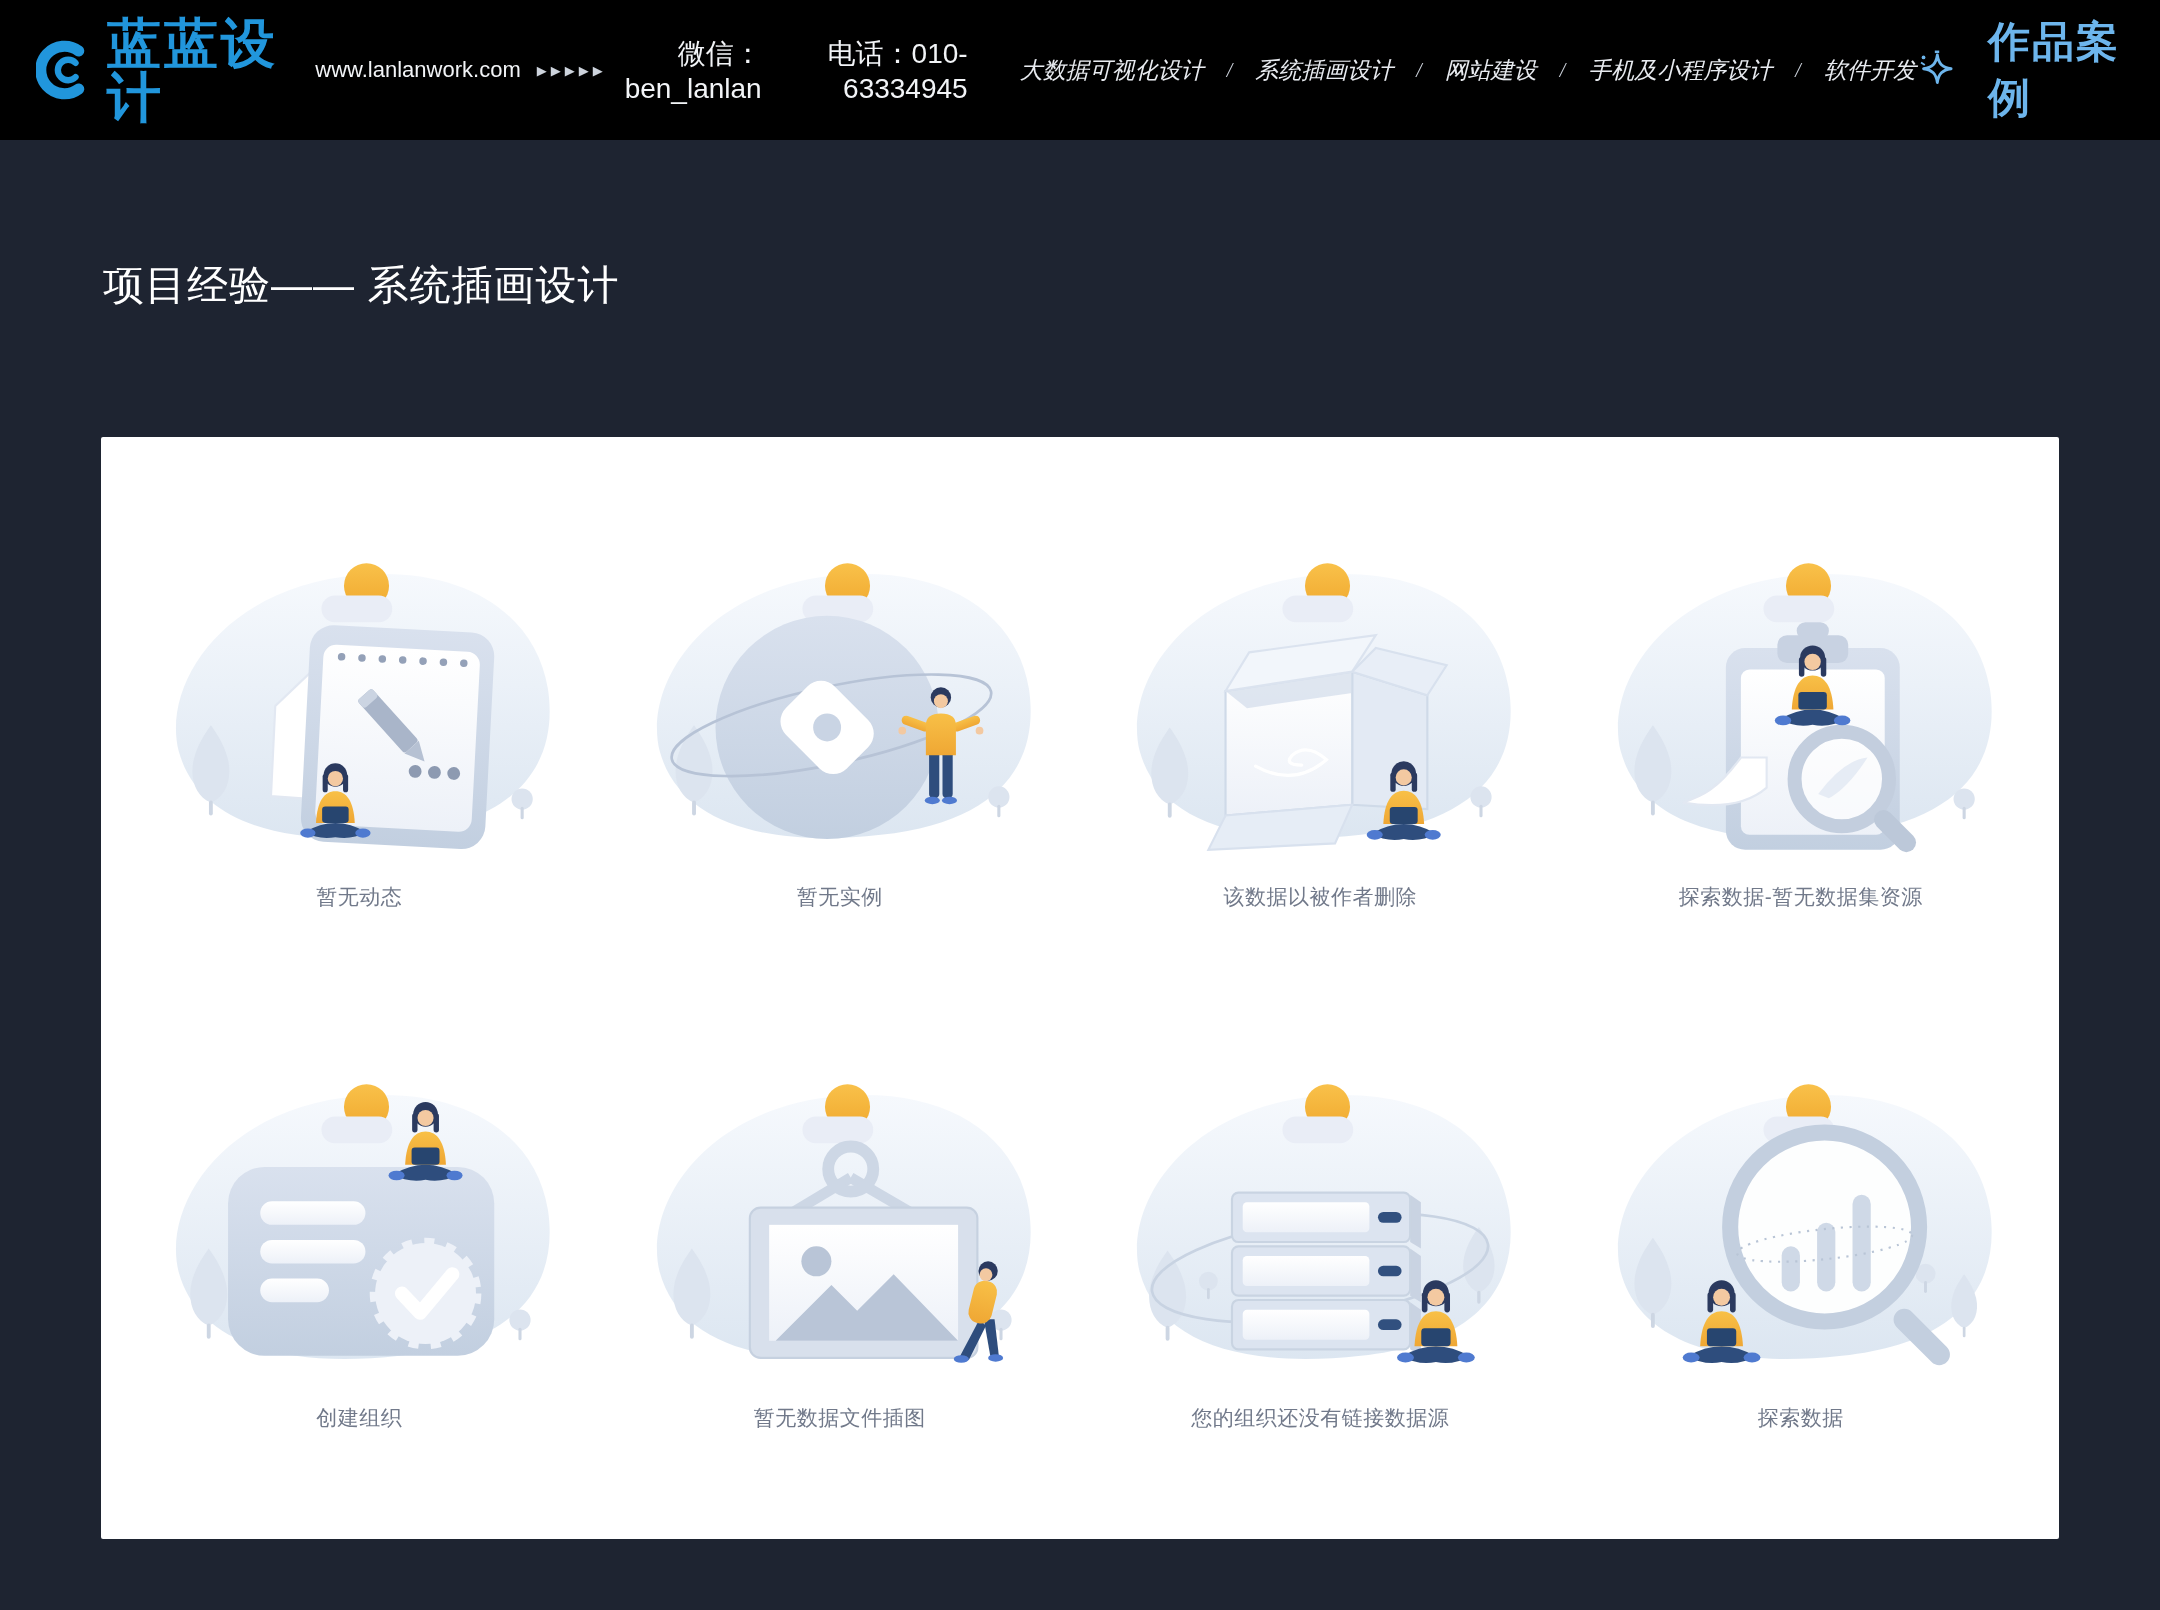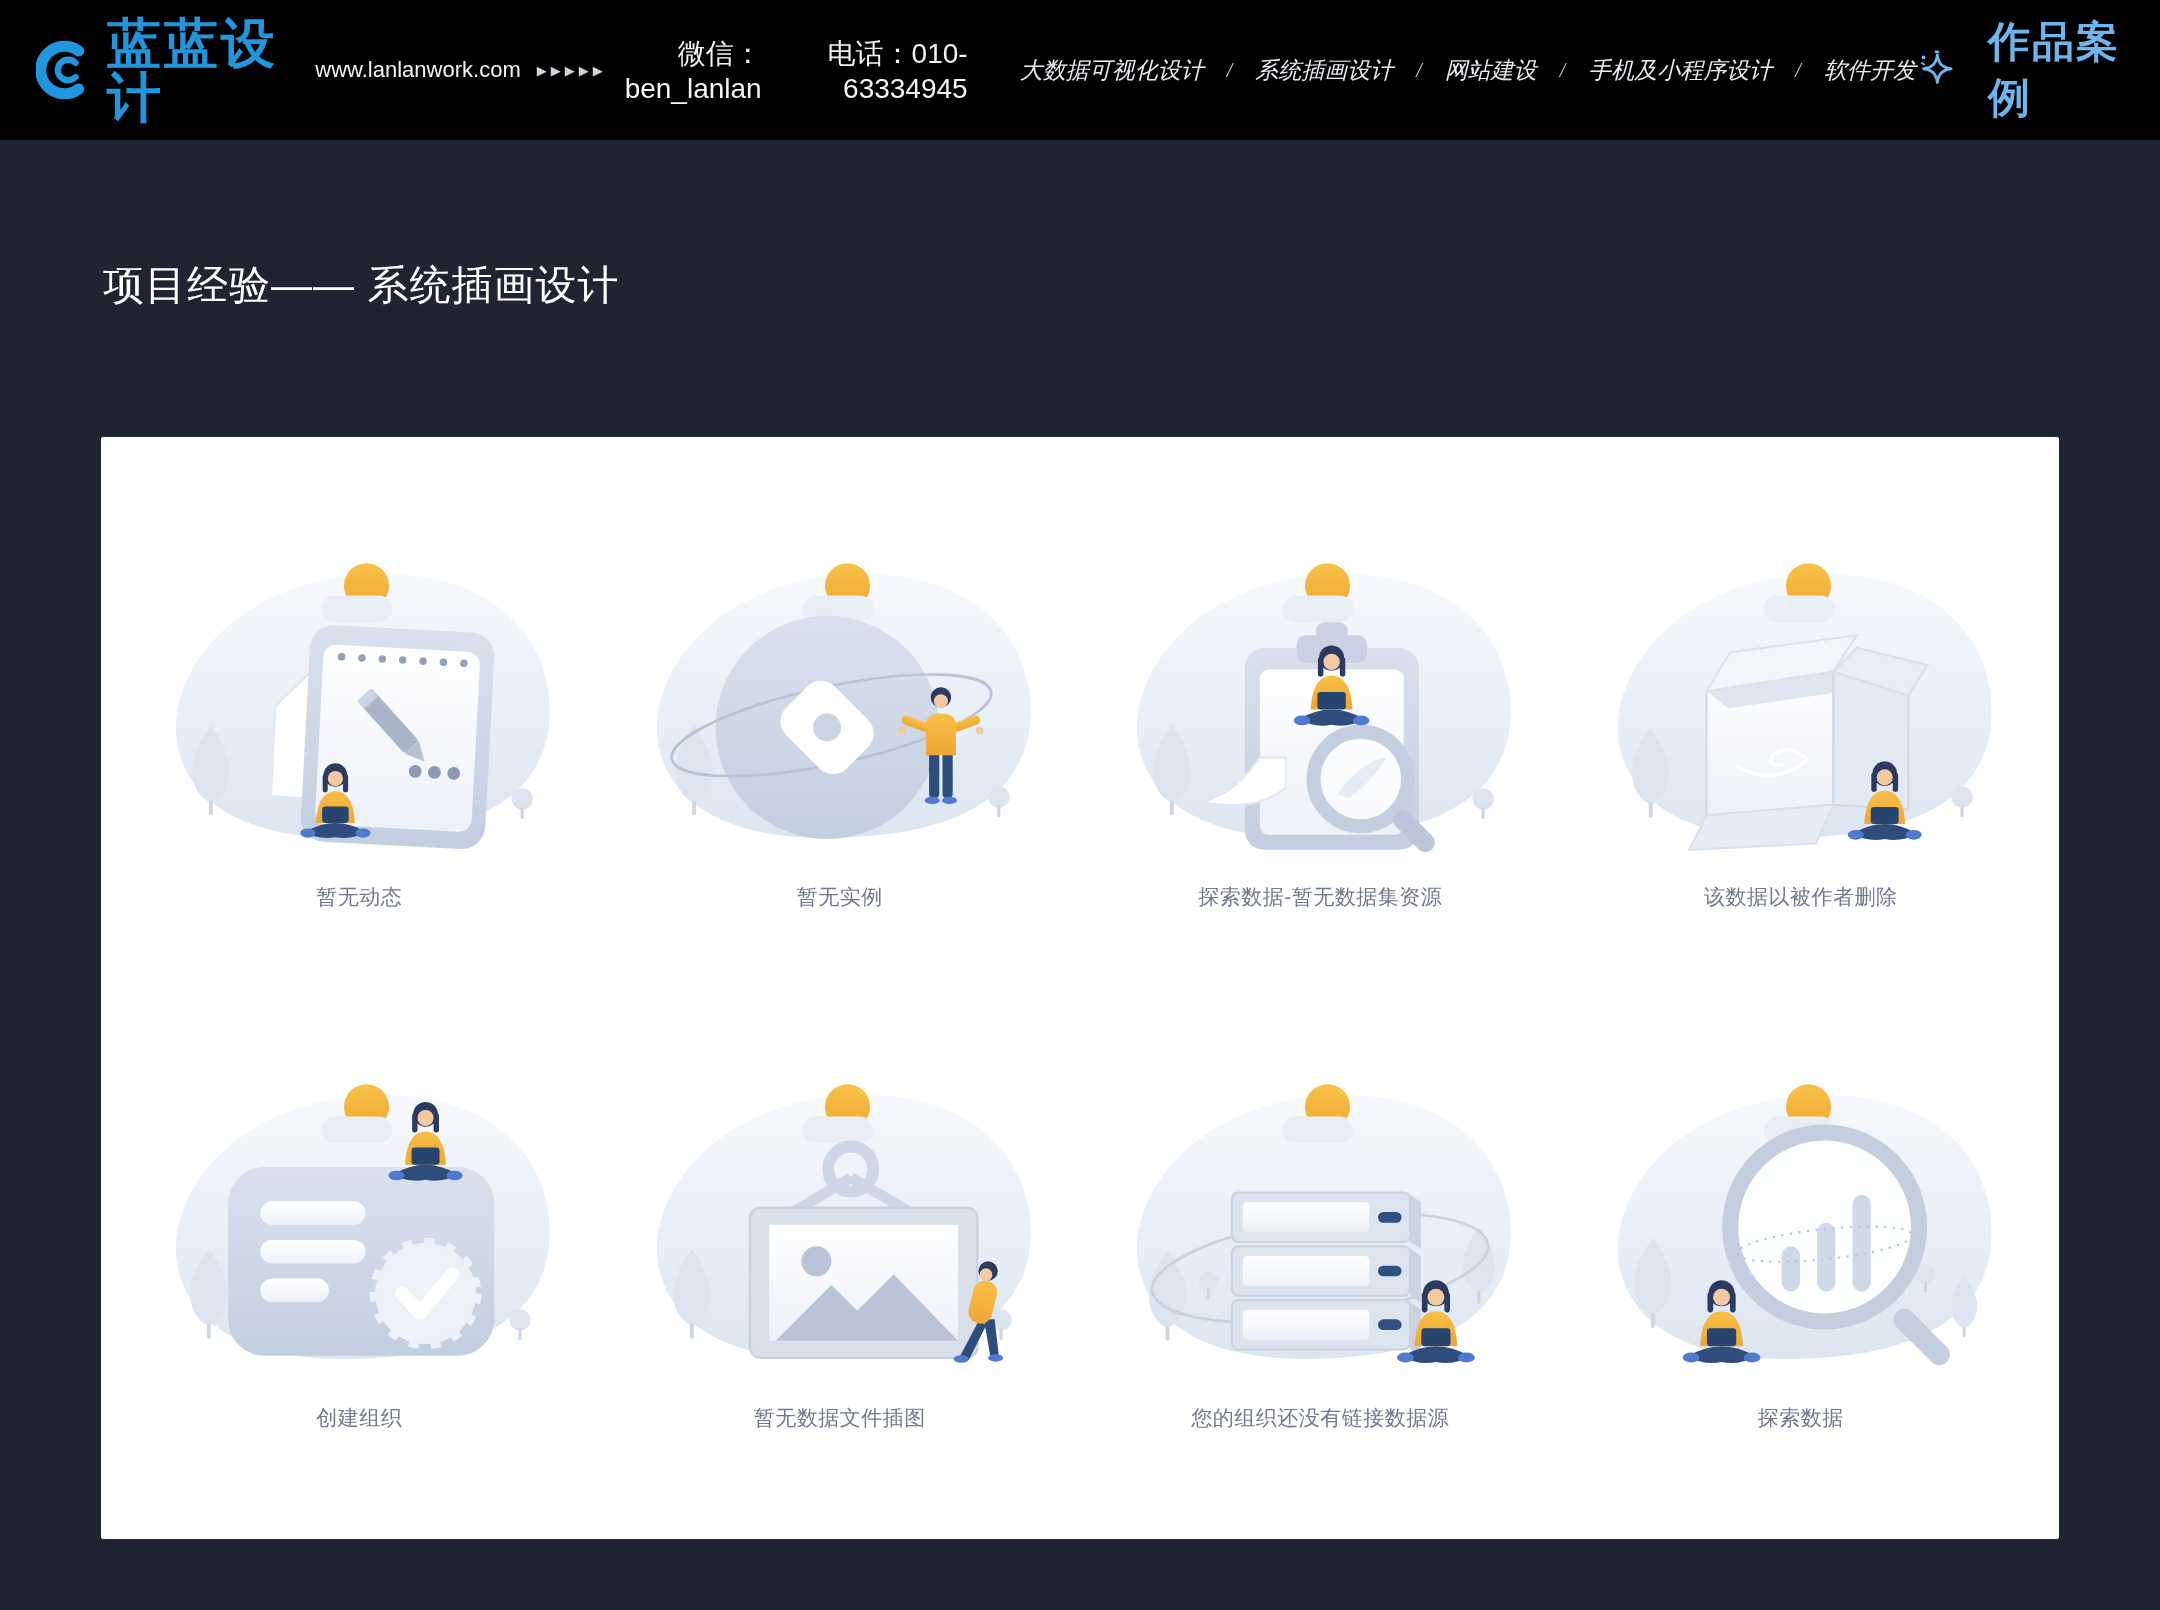--- a/index.html
+++ b/index.html
@@ -207,54 +207,54 @@
       </g>
       <use href="#personStand" transform="translate(262,132)"></use>
     </svg>
     <div class="caption">暂无实例</div>
   </div>
 
   <div class="cell">
     <svg class="illus" viewBox="0 0 400 300">
       <use href="#blob"></use>
       <use href="#sunCloud" transform="translate(207,38)"></use>
+      <use href="#tree" transform="translate(60,250)"></use>
+      <use href="#treeRound" transform="translate(350,250) scale(0.9)"></use>
+      <path d="M230,118 L300,140 L300,246 L230,242 Z" fill="#e3eaf4" stroke="#cfdae8" stroke-width="2"></path>
+      <path d="M112,136 L230,118 L230,242 L112,252 Z" fill="url(#gWhite)" stroke="#cfdae8" stroke-width="2"></path>
+      <path d="M112,136 L230,118 L230,138 L132,152 Z" fill="#d4ddeb" opacity="0.75"></path>
+      <path d="M140,206 Q176,226 206,200 Q188,184 174,196 Q166,205 183,205" fill="none" stroke="#ffffff" stroke-width="3" stroke-linecap="round"></path>
+      <path d="M112,136 L230,118 L252,84 L134,100 Z" fill="#f2f6fb" stroke="#dbe3ef" stroke-width="2"></path>
+      <path d="M230,118 L300,140 L318,112 L252,96 Z" fill="#e8eef7" stroke="#d8e1ee" stroke-width="2"></path>
+      <path d="M112,252 L230,242 L214,278 L96,284 Z" fill="#e6edf6" stroke="#d8e1ee" stroke-width="2"></path>
+      <use href="#personSit" transform="translate(238,198)"></use>
+    </svg>
+    <div class="caption">该数据以被作者删除</div>
+  </div>
+
+  <div class="cell">
+    <svg class="illus" viewBox="0 0 400 300">
+      <use href="#blob"></use>
+      <use href="#sunCloud" transform="translate(207,38)"></use>
       <use href="#tree" transform="translate(62,248)"></use>
       <use href="#treeRound" transform="translate(352,252) scale(0.9)"></use>
       <rect x="196" y="72" width="30" height="16" rx="8" fill="#c8d2e2"></rect>
       <rect x="130" y="96" width="162" height="188" rx="18" fill="url(#gPanel)"></rect>
       <rect x="178" y="84" width="66" height="26" rx="9" fill="#c8d2e2"></rect>
       <rect x="144" y="116" width="134" height="154" rx="8" fill="url(#gWhite)"></rect>
       <path d="M144,198 C122,228 108,234 90,240 C126,246 152,240 168,226 L168,198 Z" fill="#ffffff" stroke="#e2e8f2" stroke-width="2"></path>
       <circle cx="238" cy="218" r="40" fill="rgba(255,255,255,0.6)"></circle>
       <path d="M216,232 Q240,200 262,198 Q244,226 226,236 Z" fill="#e6ecf5"></path>
       <circle cx="238" cy="218" r="44" fill="none" stroke="#c3cede" stroke-width="13"></circle>
       <g transform="translate(272,251) rotate(-45)">
         <rect x="-9" y="-2" width="18" height="48" rx="9" fill="#bcc8d9"></rect>
       </g>
       <use href="#personSit" transform="translate(170,90) scale(1.02)"></use>
     </svg>
     <div class="caption">探索数据-暂无数据集资源</div>
-  </div>
-
-  <div class="cell">
-    <svg class="illus" viewBox="0 0 400 300">
-      <use href="#blob"></use>
-      <use href="#sunCloud" transform="translate(207,38)"></use>
-      <use href="#tree" transform="translate(60,250)"></use>
-      <use href="#treeRound" transform="translate(350,250) scale(0.9)"></use>
-      <path d="M230,118 L300,140 L300,246 L230,242 Z" fill="#e3eaf4" stroke="#cfdae8" stroke-width="2"></path>
-      <path d="M112,136 L230,118 L230,242 L112,252 Z" fill="url(#gWhite)" stroke="#cfdae8" stroke-width="2"></path>
-      <path d="M112,136 L230,118 L230,138 L132,152 Z" fill="#d4ddeb" opacity="0.75"></path>
-      <path d="M140,206 Q176,226 206,200 Q188,184 174,196 Q166,205 183,205" fill="none" stroke="#ffffff" stroke-width="3" stroke-linecap="round"></path>
-      <path d="M112,136 L230,118 L252,84 L134,100 Z" fill="#f2f6fb" stroke="#dbe3ef" stroke-width="2"></path>
-      <path d="M230,118 L300,140 L318,112 L252,96 Z" fill="#e8eef7" stroke="#d8e1ee" stroke-width="2"></path>
-      <path d="M112,252 L230,242 L214,278 L96,284 Z" fill="#e6edf6" stroke="#d8e1ee" stroke-width="2"></path>
-      <use href="#personSit" transform="translate(238,198)"></use>
-    </svg>
-    <div class="caption">该数据以被作者删除</div>
   </div>
 
   <div class="cell">
     <svg class="illus" viewBox="0 0 400 300">
       <use href="#blob"></use>
       <use href="#sunCloud" transform="translate(207,38)"></use>
       <use href="#tree" transform="translate(60,250)"></use>
       <use href="#treeRound" transform="translate(350,252) scale(0.9)"></use>
       <rect x="78" y="94" width="248" height="176" rx="34" fill="url(#gPanel)"></rect>
       <rect x="108" y="126" width="98" height="22" rx="11" fill="url(#gWhite)"></rect>

